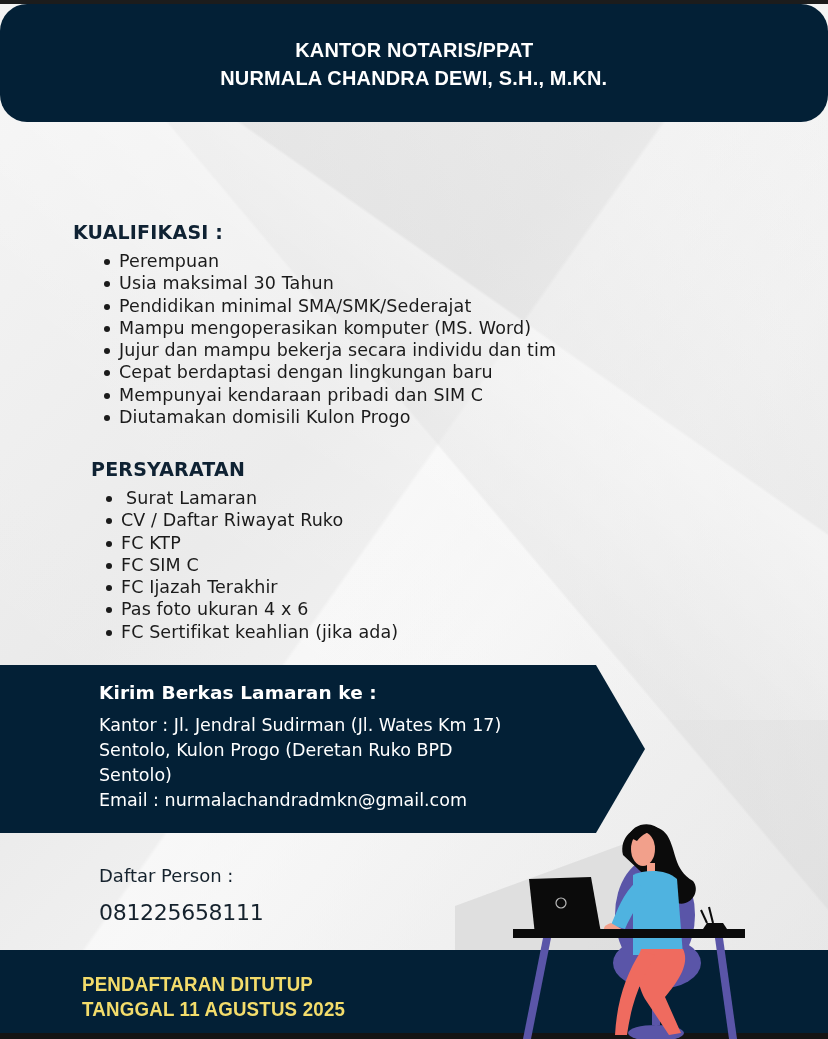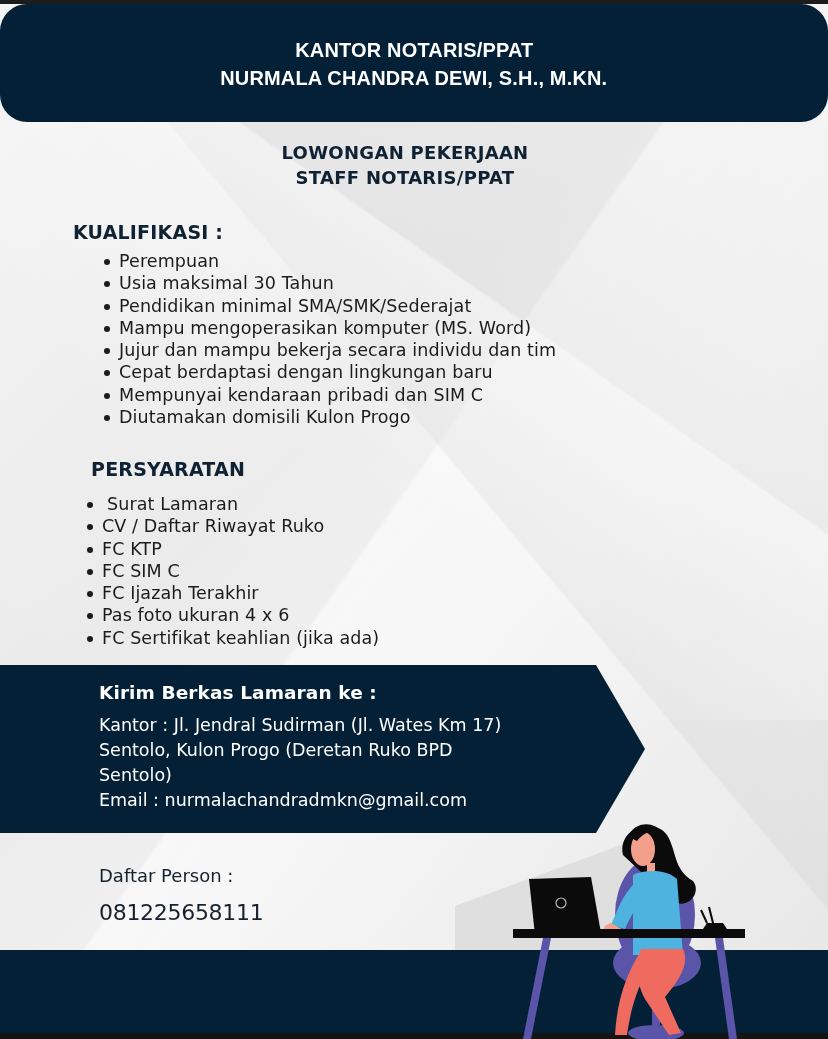--- a/index.html
+++ b/index.html
@@ -84,21 +84,21 @@
       font-size: 17.5px;
       line-height: 22.3px;
       letter-spacing: 0.1px;
     }
     ul.bullets li { position: relative; padding-left: 15px; white-space: nowrap; }
     ul.bullets li::before {
       content: ""; position: absolute; left: 0; top: 9px;
       width: 6px; height: 6px; border-radius: 50%; background: #1b1b1b;
     }
     .list-kualifikasi { left: 104px; top: 250px; }
-    .list-persyaratan { left: 87px; top: 487px; margin-top: 6px; }
+    .list-persyaratan { left: 106px; top: 487px; }
     .list-persyaratan li:first-child span { padding-left: 5px; }
 
     .send-banner {
       position: absolute; left: 0; top: 665px; width: 645px; height: 168px;
       background: #032036;
       clip-path: polygon(0 0, 596px 0, 645px 84px, 596px 168px, 0 168px);
     }
     .send-title {
       position: absolute; left: 99px; top: 682px;
       color: #ffffff;
@@ -161,24 +161,20 @@
   <div class="facet facet-c"></div>
   <div class="facet facet-d"></div>
 
   <div class="top-frame"></div>
 
   <div class="header">
     <span class="header-line">KANTOR NOTARIS/PPAT</span>
     <span class="header-line">NURMALA CHANDRA DEWI, S.H., M.KN.</span>
   </div>
 
-  <div class="job-title">
-    <span>LOWONGAN PEKERJAAN</span>
-    <span>STAFF NOTARIS/PPAT</span>
-  </div>
 
   <div class="section-heading h-kualifikasi">KUALIFIKASI :</div>
   <ul class="bullets list-kualifikasi">
     <li><span>Perempuan</span></li>
     <li><span>Usia maksimal 30 Tahun</span></li>
     <li><span>Pendidikan minimal SMA/SMK/Sederajat</span></li>
     <li><span>Mampu mengoperasikan komputer (MS. Word)</span></li>
     <li><span>Jujur dan mampu bekerja secara individu dan tim</span></li>
     <li><span>Cepat berdaptasi dengan lingkungan baru</span></li>
     <li><span>Mempunyai kendaraan pribadi dan SIM C</span></li>
@@ -202,20 +198,24 @@
     <span>Kantor : Jl. Jendral Sudirman (Jl. Wates Km 17)</span>
     <span>Sentolo, Kulon Progo (Deretan Ruko BPD</span>
     <span>Sentolo)</span>
     <span>Email : nurmalachandradmkn@gmail.com</span>
   </div>
 
   <div class="contact-label">Daftar Person :</div>
   <div class="contact-phone">081225658111</div>
 
   <div class="footer"></div>
+  <div class="deadline">
+    <span>PENDAFTARAN DITUTUP</span>
+    <span>TANGGAL 11 AGUSTUS 2025</span>
+  </div>
 
   <div class="bottom-frame"></div>
 
   <svg class="illustration" viewBox="0 0 250 224" width="250" height="224">
 
     <ellipse cx="150" cy="100" rx="40" ry="58" fill="#5a55a8"></ellipse>
 
     <ellipse cx="152" cy="148" rx="44" ry="26" fill="#5a55a8"></ellipse>
 
     <rect x="147" y="168" width="8" height="42" fill="#5a55a8"></rect>

